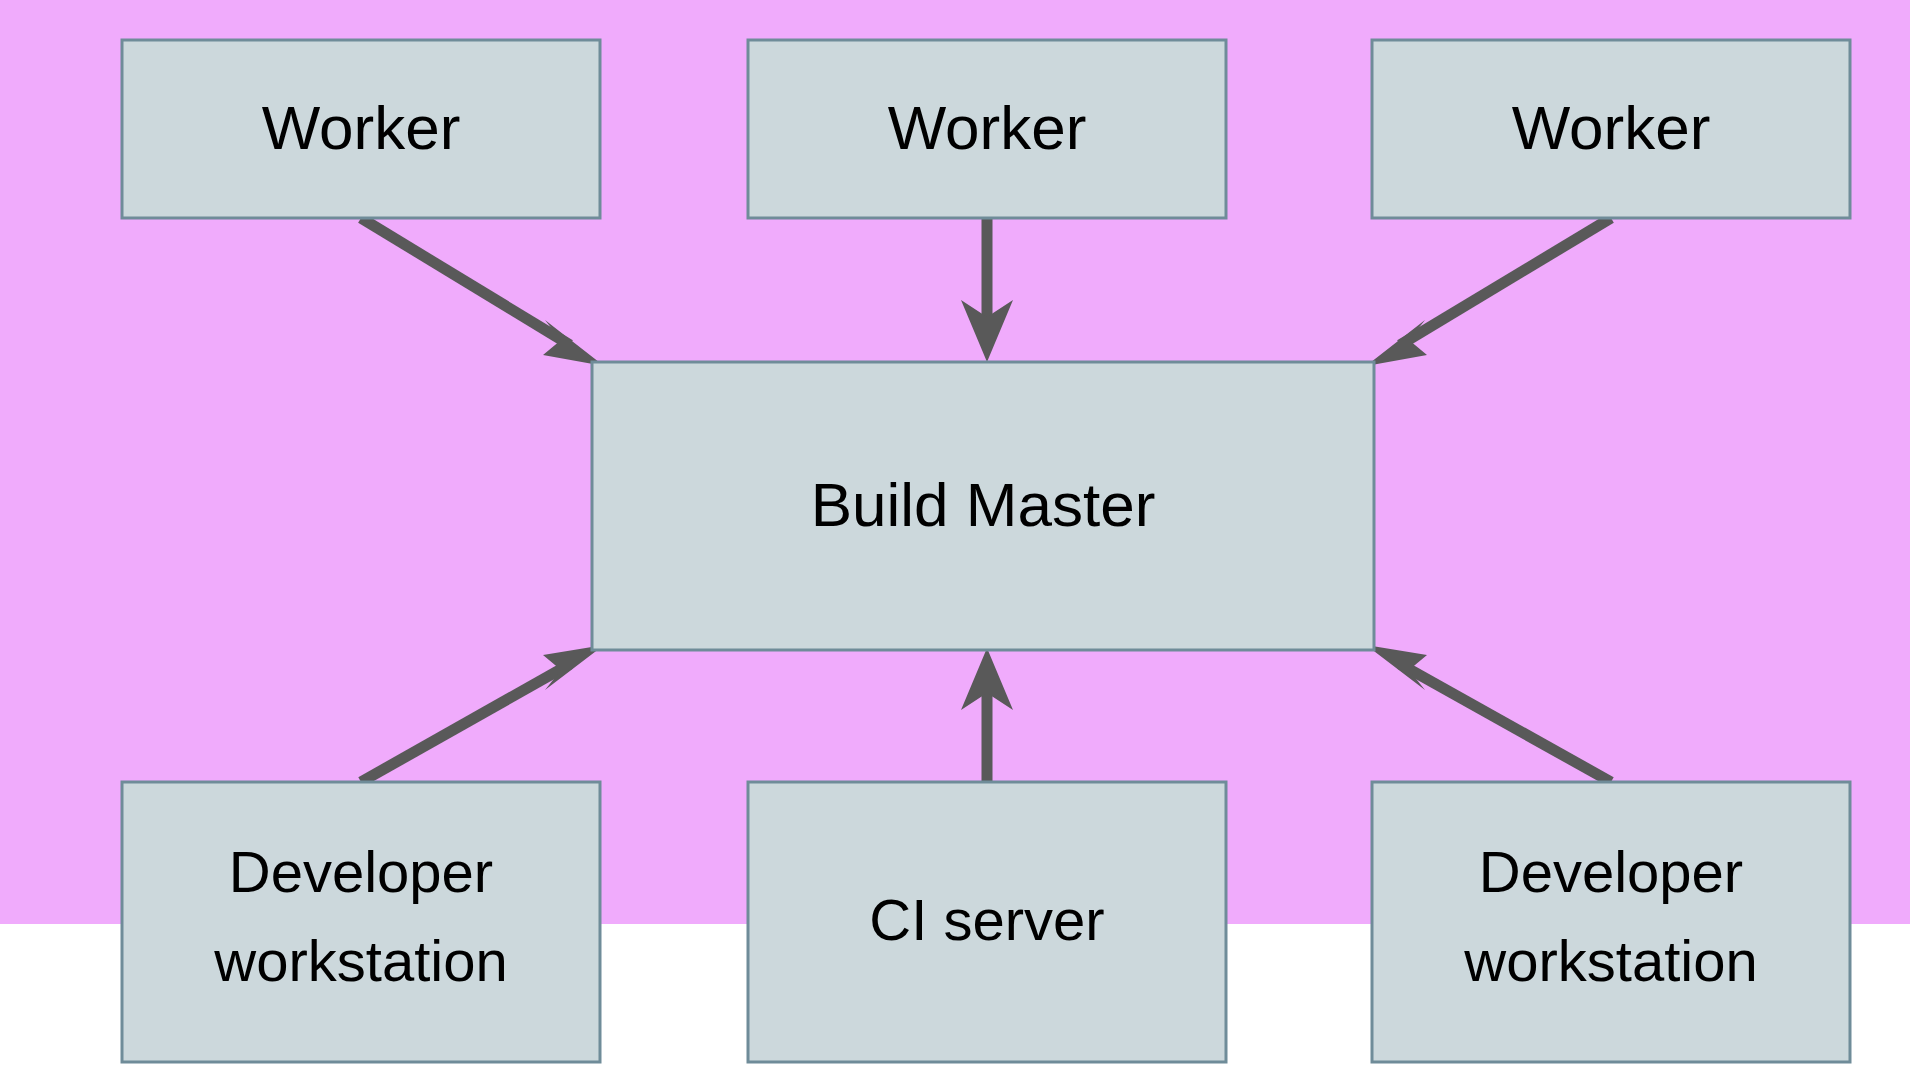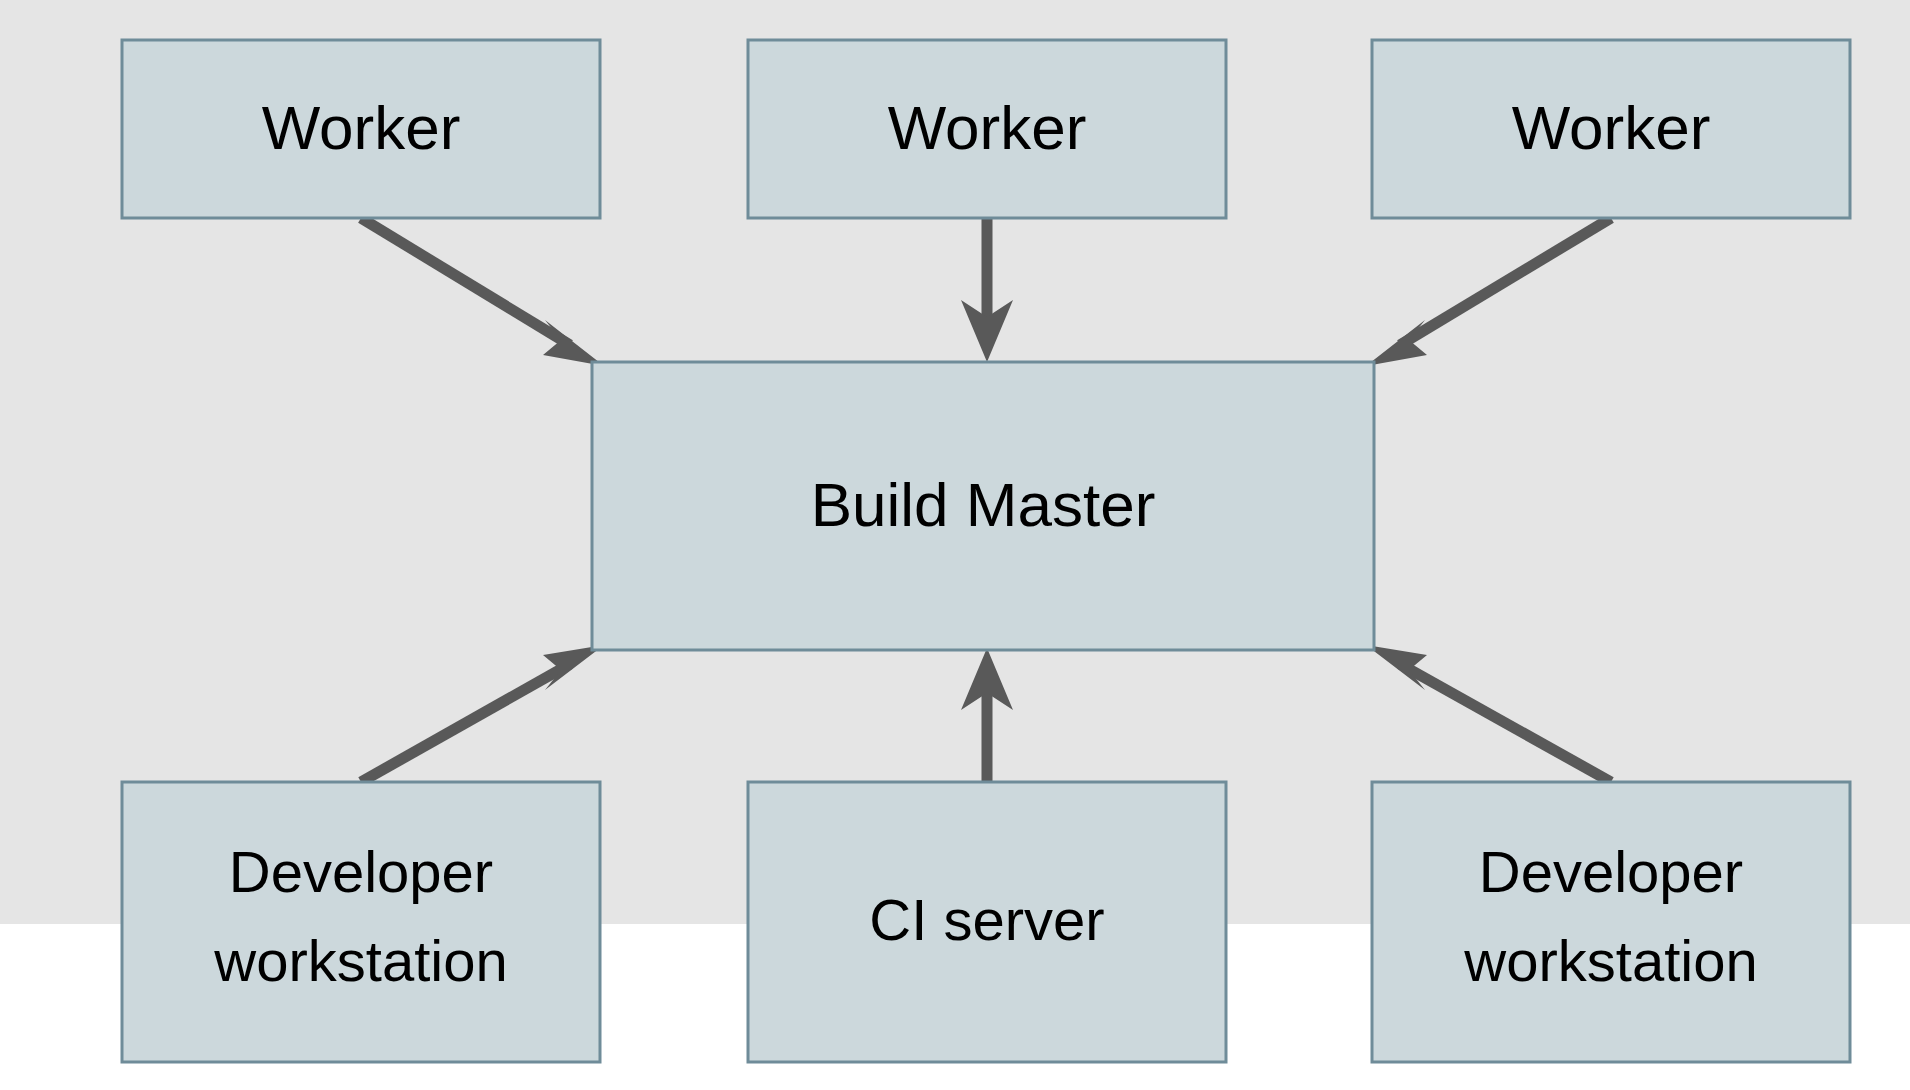--- a/index.html
+++ b/index.html
@@ -11,21 +11,21 @@
   body {
     width: 1910px;
     height: 1090px;
     overflow: hidden;
     font-family: "Liberation Sans", sans-serif;
   }
   #diagram-root {
     position: relative;
     width: 1910px;
     height: 924px;
-    background: #e5e5e5;
+    background: #f0abfc;
     text-align: right;
   }
   #diagram-svg {
     position: absolute;
     top: 0;
     left: 0;
     width: 1910px;
     height: 1090px;
     display: block;
   }

